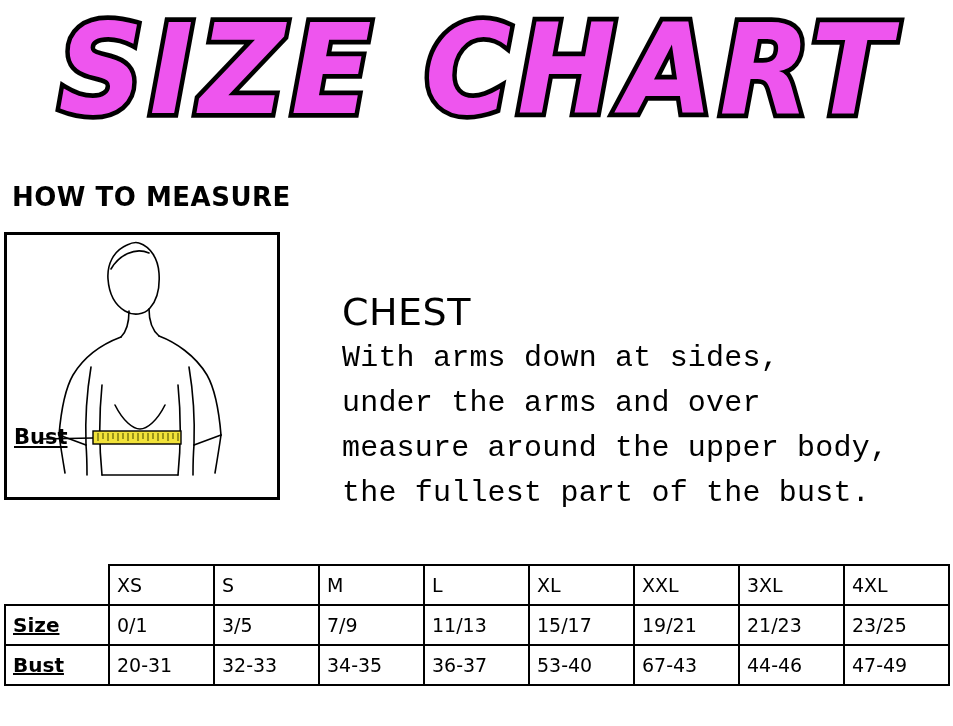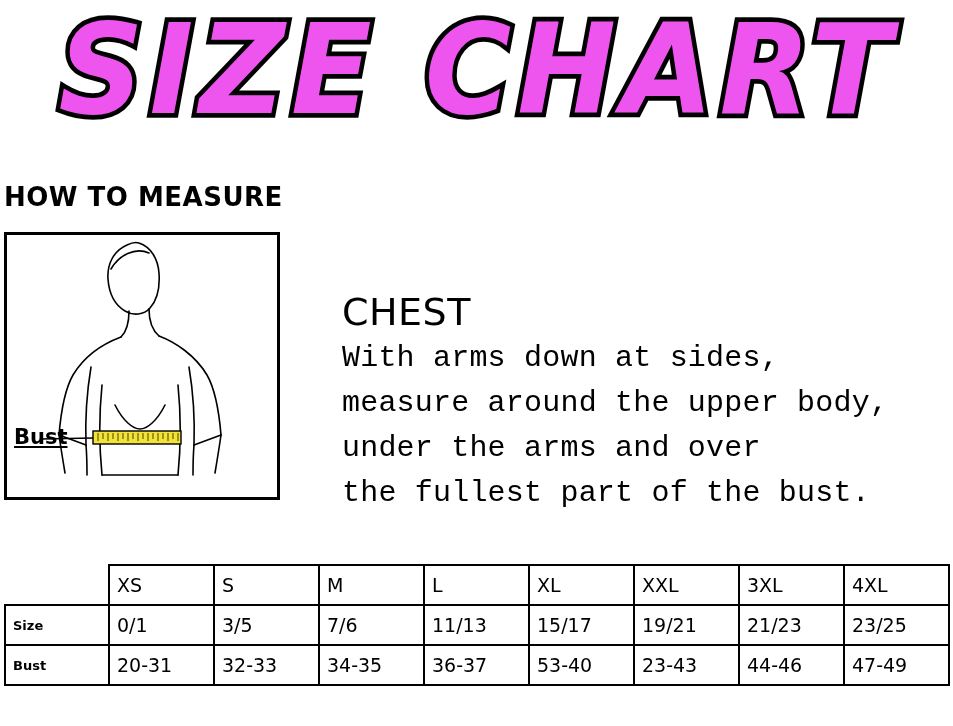--- a/index.html
+++ b/index.html
@@ -40,21 +40,21 @@
     text-align: center;
     white-space: nowrap;
     font-style: italic;
     transform: scaleY(1.05);
     transform-origin: left top;
   }
 
   
   .how-to {
     position: absolute;
-    left: 4px;
+    left: 12px;
     top: 182px;
     font-family: "DejaVu Sans", sans-serif;
     font-weight: bold;
     font-size: 26px;
     letter-spacing: 0.5px;
   }
 
   
   .figure-box {
     position: absolute;
@@ -117,22 +117,23 @@
     border: 2px solid #000000;
     height: 40px;
     padding: 0 16px 0 7px;
     font-family: "DejaVu Sans", sans-serif;
     font-size: 19px;
     vertical-align: middle;
     box-sizing: border-box;
   }
   .size-table td.rowhead {
     font-weight: bold;
-    font-size: 13px;
+    font-size: 20px;
     border-left: 2px solid #000000;
+    text-decoration: underline;
   }
   .size-table tr.header-row td {
     font-size: 19px;
   }
   .size-table tr.header-row td.corner {
     border: none;
   }
   .col-label { width: 104px; }
   .col-val { width: 105px; }
 </style>
@@ -201,22 +202,22 @@
 
     <line x1="34" y1="204" x2="86" y2="203" stroke="#000000" stroke-width="1.6"></line>
   </svg>
 </div>
 <div class="bust-label">Bust</div>
 
 <div class="chest-block">
   <div class="chest-title">CHEST</div>
   <div class="chest-body">
     <div>With arms down at sides,</div>
+    <div>under the arms and over</div>
     <div>measure around the upper body,</div>
-    <div>under the arms and over</div>
     <div>the fullest part of the bust.</div>
   </div>
 </div>
 
 <table class="size-table">
   <colgroup>
     <col class="col-label">
     <col class="col-val">
       <col class="col-val">
       <col class="col-val">
@@ -235,32 +236,32 @@
       <td>L</td>
       <td>XL</td>
       <td>XXL</td>
       <td>3XL</td>
       <td>4XL</td>
     </tr>
     <tr>
       <td class="rowhead">Size</td>
       <td>0/1</td>
       <td>3/5</td>
-      <td>7/6</td>
+      <td>7/9</td>
       <td>11/13</td>
       <td>15/17</td>
       <td>19/21</td>
       <td>21/23</td>
       <td>23/25</td>
     </tr>
     <tr>
       <td class="rowhead">Bust</td>
       <td>20-31</td>
       <td>32-33</td>
       <td>34-35</td>
       <td>36-37</td>
       <td>53-40</td>
-      <td>23-43</td>
+      <td>67-43</td>
       <td>44-46</td>
       <td>47-49</td>
     </tr>
   </tbody>
 </table>
 
 </body></html>

